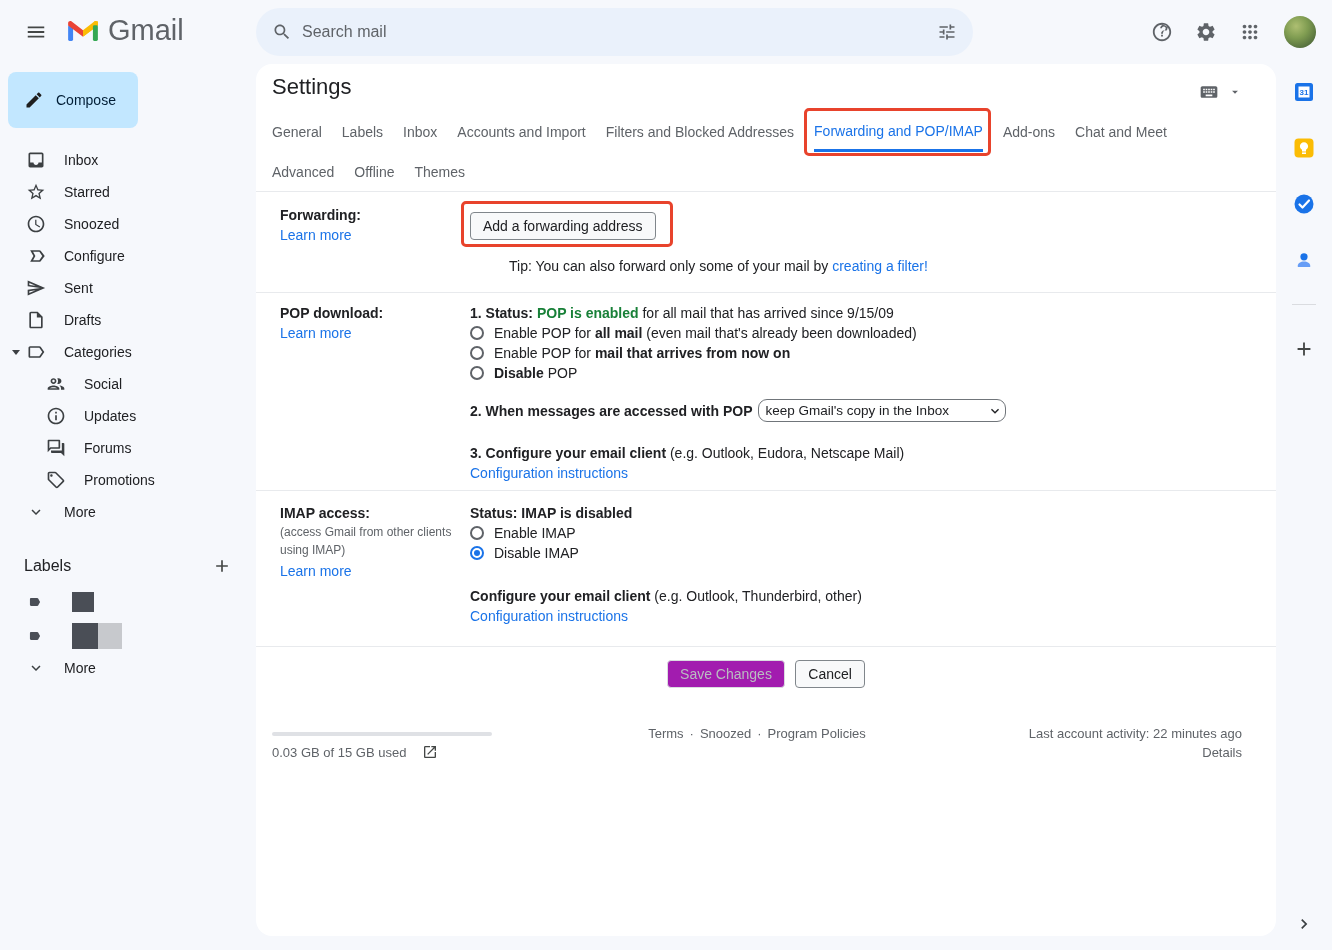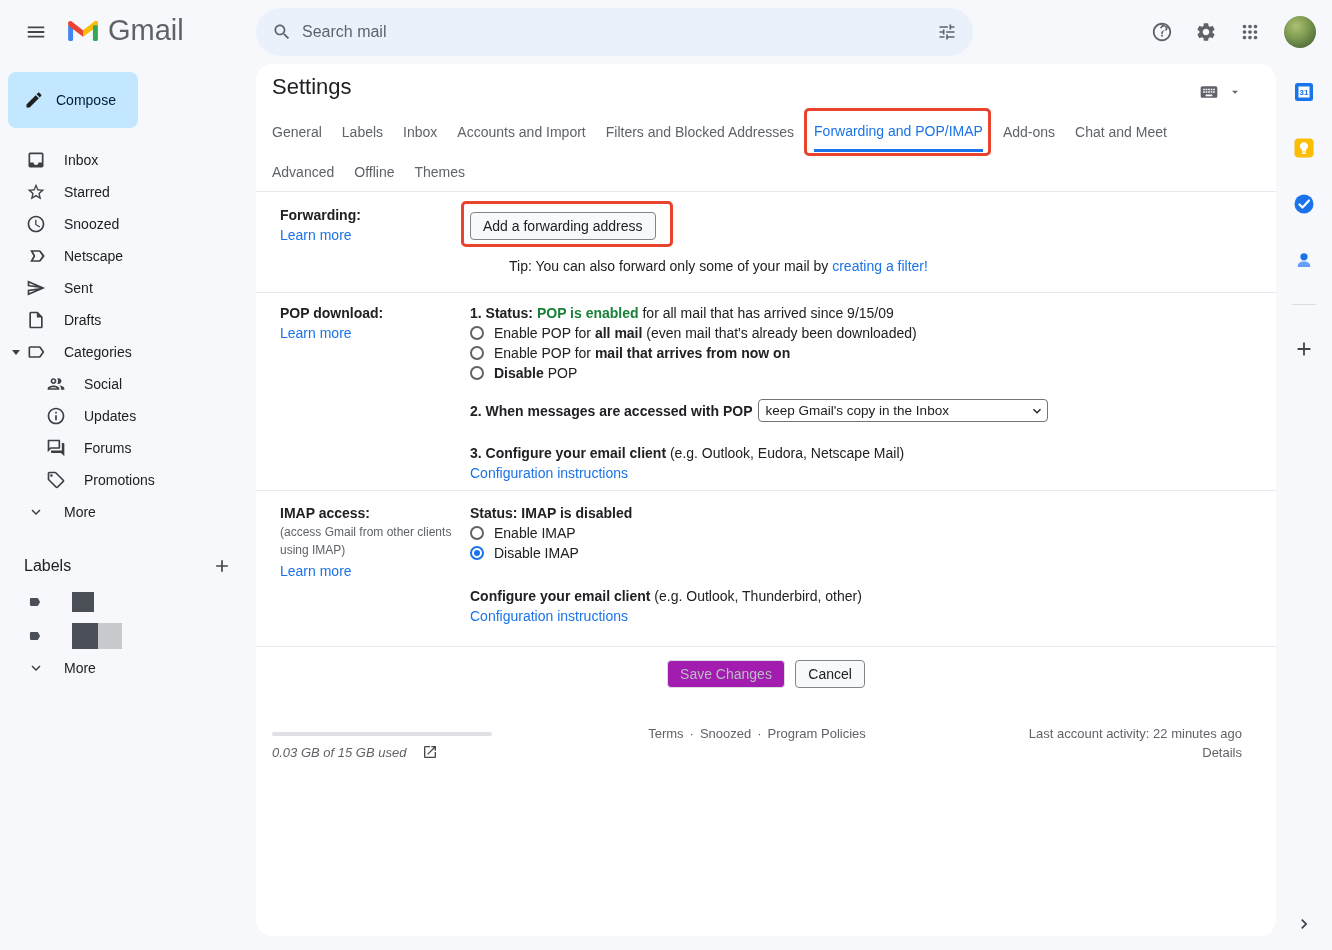--- a/index.html
+++ b/index.html
@@ -64,32 +64,32 @@
 
   .radio-row{display:flex;align-items:center;height:20px;cursor:pointer;}
   .radio{display:inline-block;width:14px;height:14px;border:2px solid #5f6368;border-radius:50%;margin-right:10px;flex:none;background:#fff;position:relative;}
   .radio.sel{border-color:#1a73e8;}
   .radio.sel::after{content:"";position:absolute;inset:2px;background:#1a73e8;border-radius:50%;}
 
   .gbtn{display:inline-block;border:1px solid #80868b;border-radius:4px;background:#f8f9fa;font-size:14px;color:#202124;padding:3px 12px;line-height:20px;font-family:inherit;cursor:pointer;}
   .gbtn.disabled{color:#b9bdc1;border:1px solid #dadce0;background:#a21caf;cursor:default;}
 
   .when-row{display:flex;align-items:center;margin-top:16px;}
-  .selectbox{display:inline-flex;align-items:center;justify-content:space-between;width:290px;height:23px;border:1px solid #70757a;border-radius:4px;padding:0 2px 0 6px;font-size:13.5px;background:#fff;margin-left:6px;cursor:pointer;}
+  .selectbox{display:inline-flex;align-items:center;justify-content:space-between;width:248px;height:23px;border:1px solid #70757a;border-radius:9px;padding:0 2px 0 6px;font-size:13.5px;background:#fff;margin-left:6px;cursor:pointer;}
 
   .redbox{position:absolute;border:3px solid #e8432c;border-radius:5px;pointer-events:none;}
   .tab-redbox{left:-10px;right:-8px;top:-4px;bottom:-7px;}
   .btn-redbox{left:-9px;right:-17px;top:-11px;bottom:-7px;}
   .btn-wrap{position:relative;display:inline-block;margin-top:7px;}
 
   .actions-row{text-align:center;padding:13px 0;}
 
   .card-footer{position:absolute;left:16px;right:34px;top:660px;font-size:13px;color:#5f6368;}
   .storage-bar{position:absolute;left:0;top:8px;width:220px;height:4px;border-radius:2px;background:#dfe1e5;}
-  .storage-text{position:absolute;left:0;top:20px;display:flex;align-items:center;gap:16px;font-style:italic;}
+  .storage-text{position:absolute;left:0;top:20px;display:flex;align-items:center;gap:16px;}
   .legal{position:absolute;left:0;right:0;top:2px;text-align:center;}
   .legal span{margin:0 3px;}
   .activity{position:absolute;right:0;top:2px;text-align:right;}
   .details{position:absolute;right:0;top:21px;text-align:right;cursor:pointer;}
 </style>
 </head>
 <body>
 
 <div id="app">
 
@@ -174,21 +174,21 @@
             </svg>
           </span>
         <span>Snoozed</span>
       </div>
       <div class="nav-item">
         <span class="nico">
             <svg width="20" height="20" viewBox="0 0 24 24">
               <path fill="#3c4043" d="M16 5H5.01L8.9 12l-3.89 7H16c.65 0 1.26-.31 1.63-.84L22.5 12l-4.87-6.16C17.26 5.31 16.65 5 16 5zm0 12H8.49l2.79-5L8.49 7H16l3.5 5-3.5 5z"></path>
             </svg>
           </span>
-        <span>Netscape</span>
+        <span>Configure</span>
       </div>
       <div class="nav-item">
         <span class="nico">
             <svg width="20" height="20" viewBox="0 0 24 24">
               <path fill="#3c4043" d="M4.01 6.03l7.51 3.22-7.52-1 .01-2.22m7.5 8.72L4 17.97v-2.22l7.51-1M2.01 3L2 10l15 2-15 2 .01 7L23 12 2.01 3z"></path>
             </svg>
           </span>
         <span>Sent</span>
       </div>
       <div class="nav-item">

